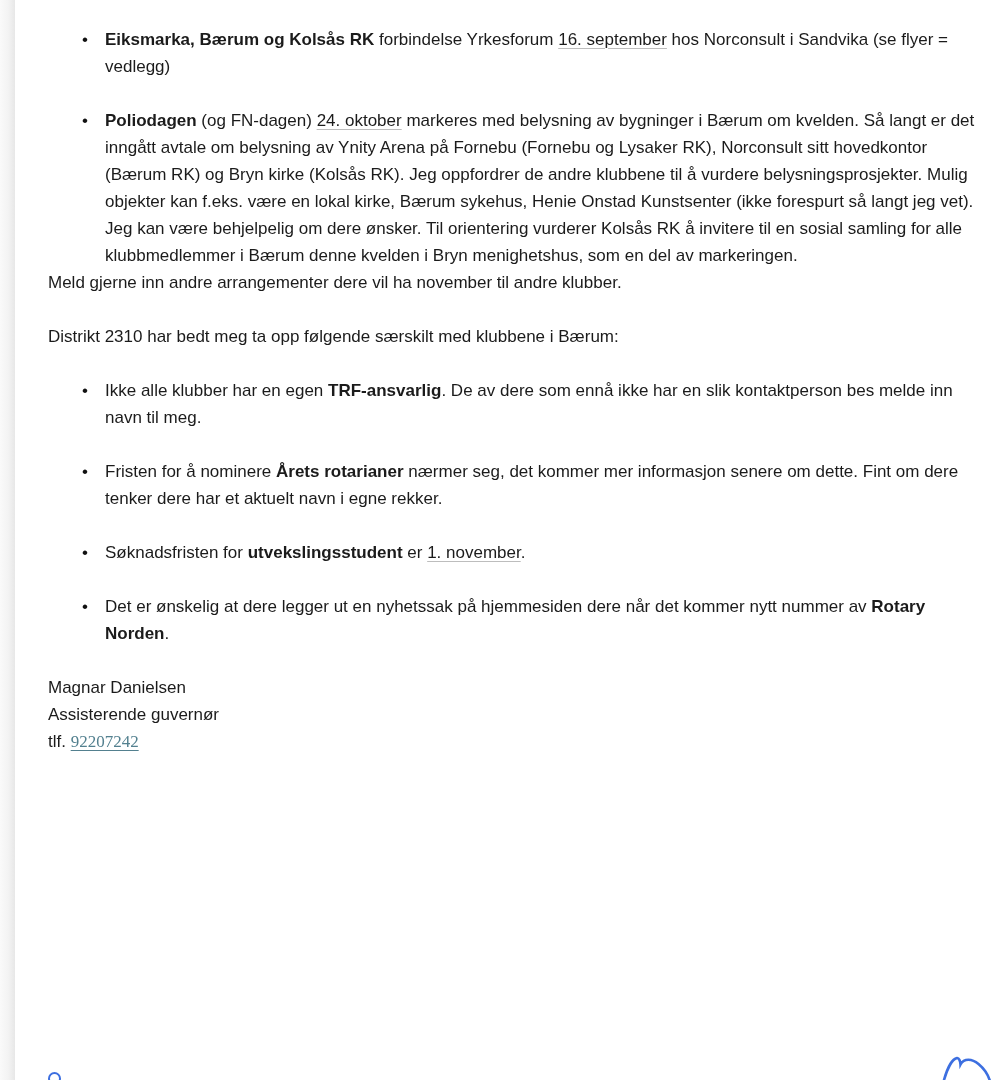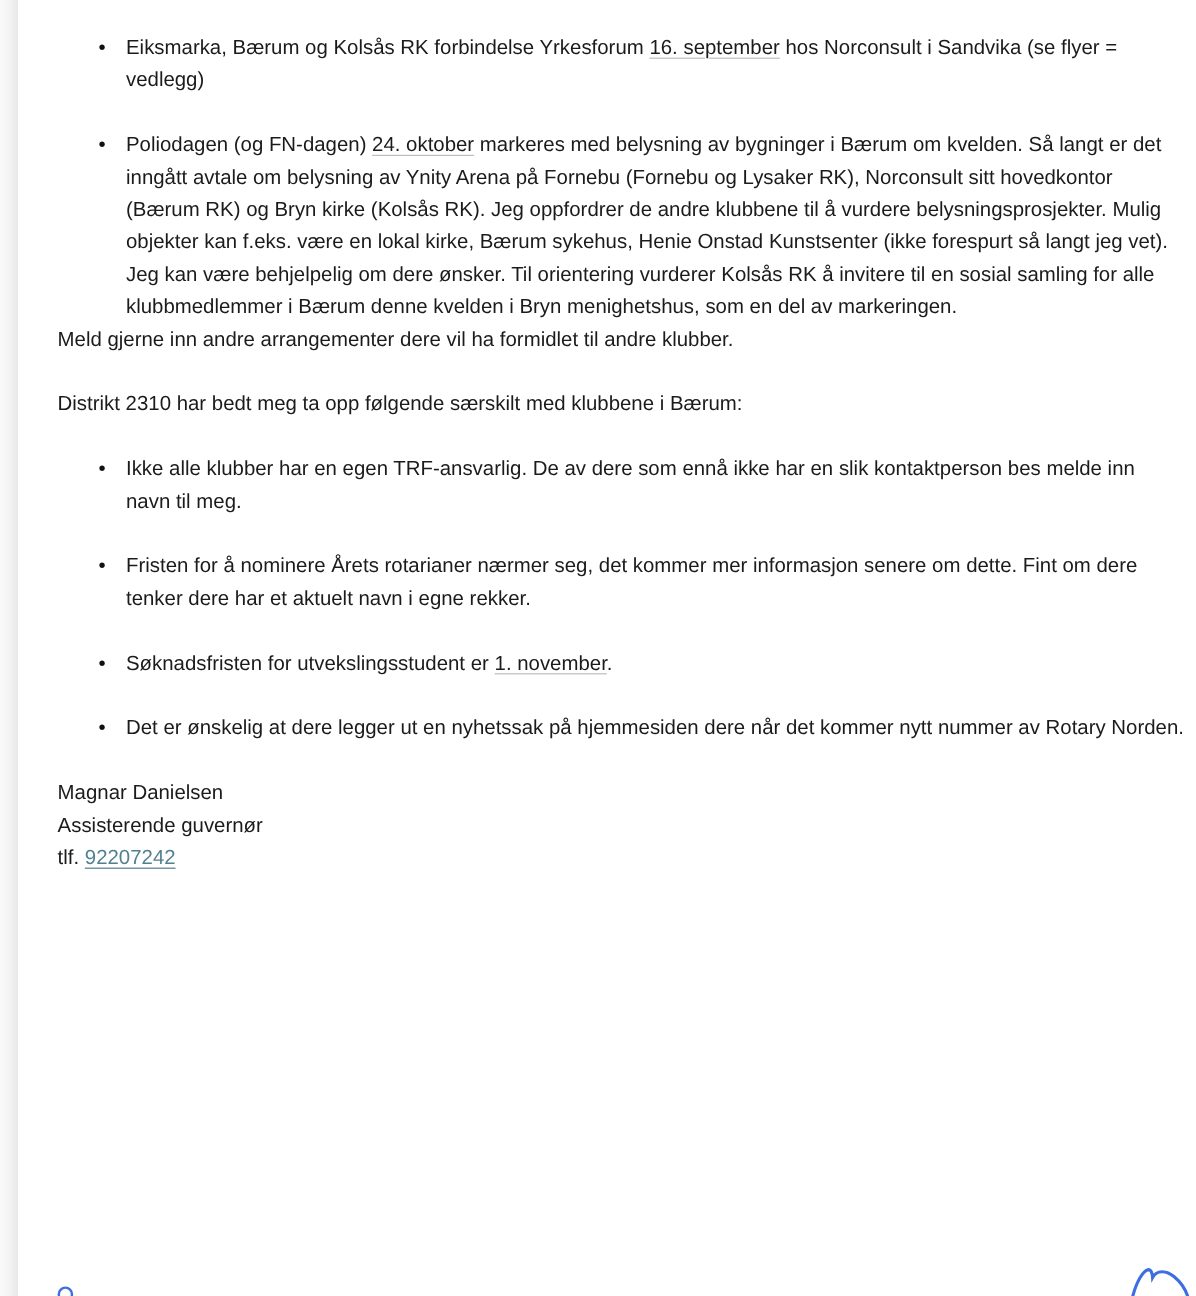--- a/index.html
+++ b/index.html
@@ -22,35 +22,36 @@
     line-height: 27px;
   }
   .block { margin: 0; }
   .block.gap { margin-bottom: 27px; }
   .block.bullet { position: relative; padding-left: 57px; }
   .block.bullet::before {
     content: "\2022";
     position: absolute; left: 34px; top: 0;
     font-size: 17px; line-height: 27px; color: #111;
   }
-  .bold { font-weight: 400; }
+  .bold { font-weight: 700; }
   .date-link {
     color: inherit;
     text-decoration: underline;
     text-decoration-color: var(--date-underline, #bdbdbd);
     text-decoration-thickness: 1px;
     text-underline-offset: 3px;
     cursor: pointer;
   }
   .phone-link {
     color: var(--phone-color, #53808f);
     text-decoration: underline;
     text-decoration-color: var(--phone-color, #53808f);
     text-underline-offset: 3px;
     cursor: pointer;
+    font-family: Liberation Serif, serif;
   }
   .footer-icons {
     position: absolute; left: 15px; right: 0; top: 1053px; height: 60px;
   }
   .partial-circle {
     position: absolute; left: 33px; top: 19px;
     width: 13px; height: 13px;
     border: 2.5px solid var(--icon-blue, #3d6fe0);
     border-radius: 50%;
     box-sizing: border-box;
@@ -58,21 +59,21 @@
   .reply-svg { position: absolute; right: 5px; top: 0; }
 </style>
 </head>
 <body style="--text-color: #1b1b1b; --date-underline: #bdbdbd; --phone-color: #53808f; --icon-blue: #3d6fe0;">
 
 <div class="left-strip"></div>
 
 <div class="email-body">
     <div class="block bullet gap"><span class="bold">Eiksmarka, Bærum og Kolsås RK</span><span> forbindelse Yrkesforum </span><span class="date-link">16. september</span><span> hos Norconsult i Sandvika (se flyer = vedlegg)</span></div>
     <div class="block bullet"><span class="bold">Poliodagen</span><span> (og FN-dagen) </span><span class="date-link">24. oktober</span><span> markeres med belysning av bygninger i Bærum om kvelden. Så langt er det inngått avtale om belysning av Ynity Arena på Fornebu (Fornebu og Lysaker RK), Norconsult sitt hovedkontor (Bærum RK) og Bryn kirke (Kolsås RK). Jeg oppfordrer de andre klubbene til å vurdere belysningsprosjekter. Mulig objekter kan f.eks. være en lokal kirke, Bærum sykehus, Henie Onstad Kunstsenter (ikke forespurt så langt jeg vet). Jeg kan være behjelpelig om dere ønsker. Til orientering vurderer Kolsås RK å invitere til en sosial samling for alle klubbmedlemmer i Bærum denne kvelden i Bryn menighetshus, som en del av markeringen.</span></div>
-    <div class="block para gap"><span>Meld gjerne inn andre arrangementer dere vil ha formidlet til andre klubber.</span></div>
+    <div class="block para gap"><span>Meld gjerne inn andre arrangementer dere vil ha november til andre klubber.</span></div>
     <div class="block para gap"><span>Distrikt 2310 har bedt meg ta opp følgende særskilt med klubbene i Bærum:</span></div>
     <div class="block bullet gap"><span>Ikke alle klubber har en egen </span><span class="bold">TRF-ansvarlig</span><span>. De av dere som ennå ikke har en slik kontaktperson bes melde inn navn til meg.</span></div>
     <div class="block bullet gap"><span>Fristen for å nominere </span><span class="bold">Årets rotarianer</span><span> nærmer seg, det kommer mer informasjon senere om dette. Fint om dere tenker dere har et aktuelt navn i egne rekker.</span></div>
     <div class="block bullet gap"><span>Søknadsfristen for </span><span class="bold">utvekslingsstudent</span><span> er </span><span class="date-link">1. november</span><span>.</span></div>
     <div class="block bullet gap"><span>Det er ønskelig at dere legger ut en nyhetssak på hjemmesiden dere når det kommer nytt nummer av </span><span class="bold">Rotary Norden</span><span>.</span></div>
     <div class="block para"><span>Magnar Danielsen</span></div>
     <div class="block para"><span>Assisterende guvernør</span></div>
     <div class="block para"><span>tlf. </span><span class="phone-link">92207242</span></div>
   </div>
 

